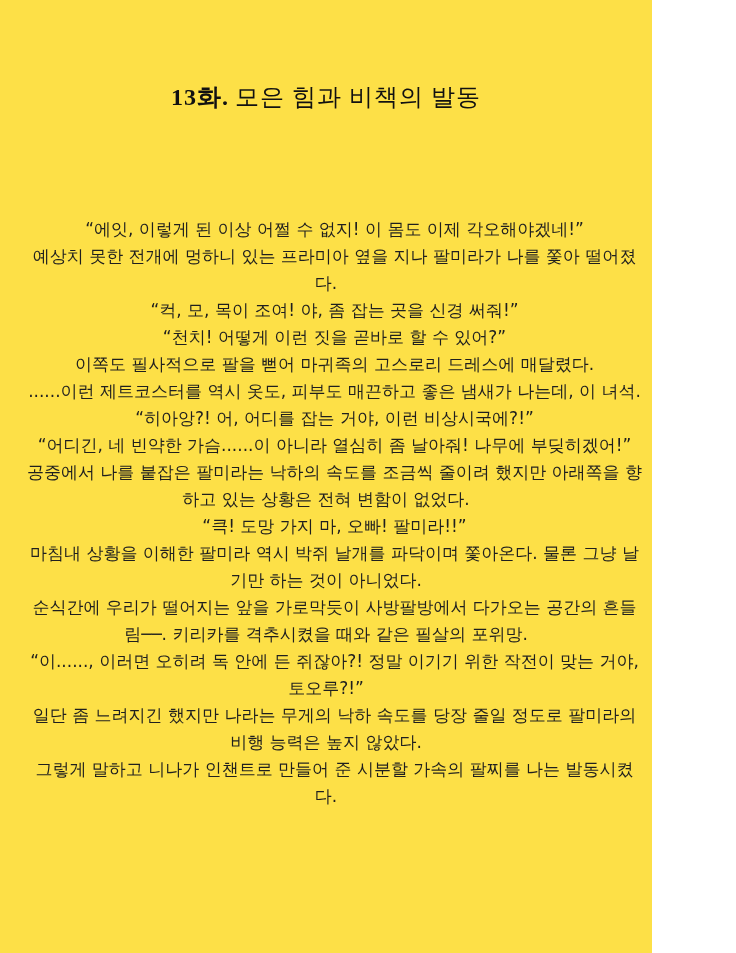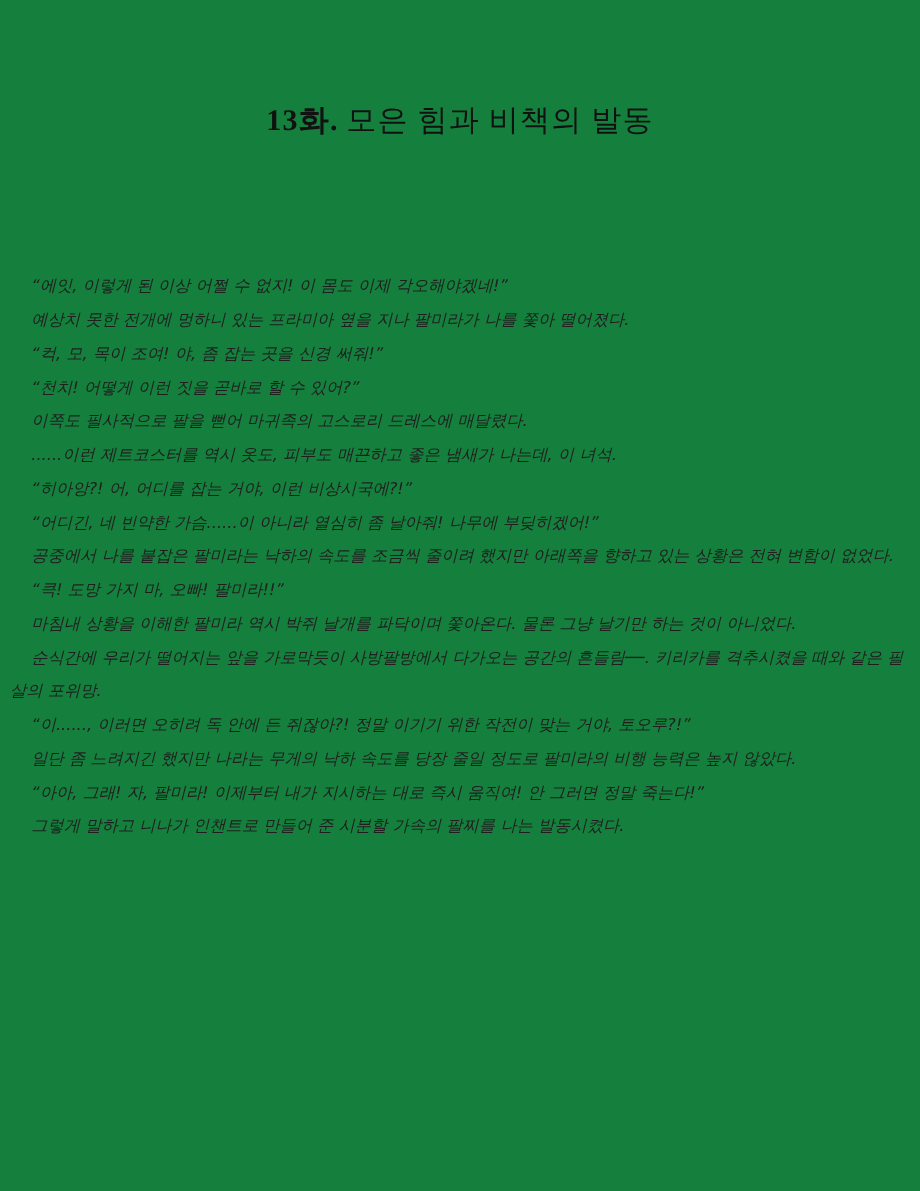--- a/index.html
+++ b/index.html
@@ -2,23 +2,23 @@
 <html lang="ko"><head>
 <meta charset="utf-8">
 <style>
   html, body {
     margin: 0;
     padding: 0;
     background: #ffffff;
   }
   .page {
     position: relative;
-    width: 736px;
+    width: 652px;
     height: 953px;
-    background: #15803d;
+    background: #fde047;
     overflow: hidden;
     font-family: "DejaVu Sans", sans-serif;
   }
   .chapter-title {
     margin: 0;
     padding-top: 82px;
     text-align: center;
     font-size: 24px;
     line-height: 30px;
     color: #111111;
@@ -33,26 +33,25 @@
     margin-left: 6px;
   }
   .content {
     margin-top: 104px;
     padding: 0 8px;
   }
   .content p {
     margin: 0;
     padding: 0;
     text-indent: 17px;
-    font-size: 13px;
+    font-size: 17px;
     line-height: 27px;
     color: #1f1f1f;
-    text-align: left;
+    text-align: center;
     word-break: break-all;
-    font-style: italic;
   }
 </style>
 </head>
 <body>
 
 <div class="page">
   <h1 class="chapter-title">
     <span class="num">13화.</span><span class="rest">모은 힘과 비책의 발동</span>
   </h1>
   <div class="content">
@@ -63,16 +62,15 @@
     <p>이쪽도 필사적으로 팔을 뻗어 마귀족의 고스로리 드레스에 매달렸다.</p>
     <p>......이런 제트코스터를 역시 옷도, 피부도 매끈하고 좋은 냄새가 나는데, 이 녀석.</p>
     <p>“히아앙?! 어, 어디를 잡는 거야, 이런 비상시국에?!”</p>
     <p>“어디긴, 네 빈약한 가슴......이 아니라 열심히 좀 날아줘! 나무에 부딪히겠어!”</p>
     <p>공중에서 나를 붙잡은 팔미라는 낙하의 속도를 조금씩 줄이려 했지만 아래쪽을 향하고 있는 상황은 전혀 변함이 없었다.</p>
     <p>“큭! 도망 가지 마, 오빠! 팔미라!!”</p>
     <p>마침내 상황을 이해한 팔미라 역시 박쥐 날개를 파닥이며 쫓아온다. 물론 그냥 날기만 하는 것이 아니었다.</p>
     <p>순식간에 우리가 떨어지는 앞을 가로막듯이 사방팔방에서 다가오는 공간의 흔들림──. 키리카를 격추시켰을 때와 같은 필살의 포위망.</p>
     <p>“이......, 이러면 오히려 독 안에 든 쥐잖아?! 정말 이기기 위한 작전이 맞는 거야, 토오루?!”</p>
     <p>일단 좀 느려지긴 했지만 나라는 무게의 낙하 속도를 당장 줄일 정도로 팔미라의 비행 능력은 높지 않았다.</p>
-    <p>“아아, 그래! 자, 팔미라! 이제부터 내가 지시하는 대로 즉시 움직여! 안 그러면 정말 죽는다!”</p>
     <p>그렇게 말하고 니나가 인챈트로 만들어 준 시분할 가속의 팔찌를 나는 발동시켰다.</p>
   </div>
 </div>
 
 </body></html>

